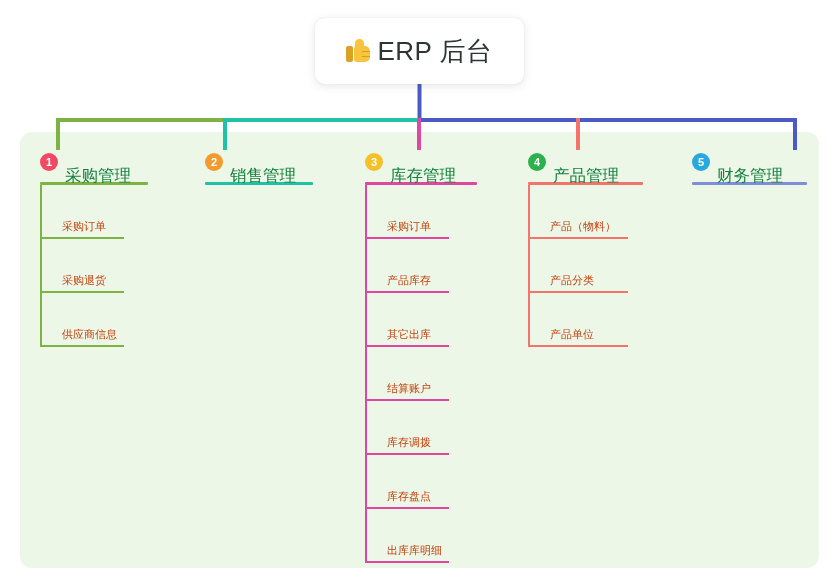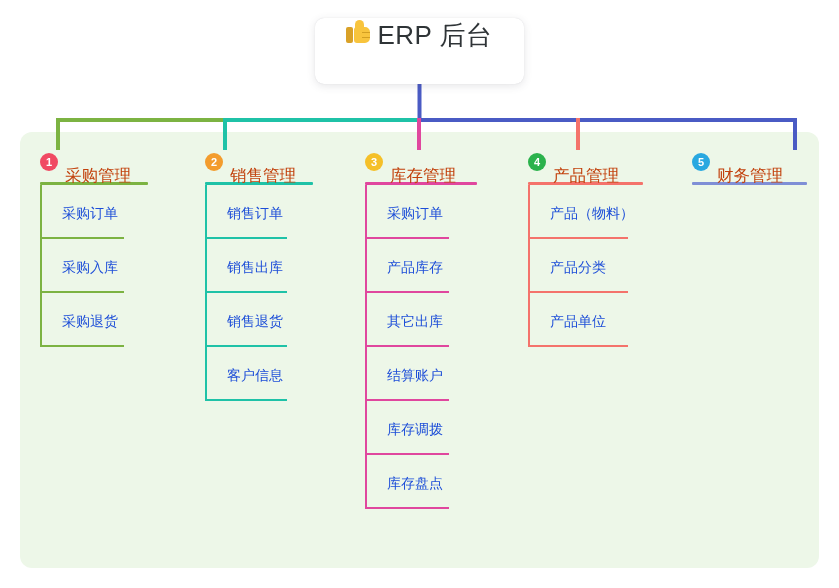--- a/index.html
+++ b/index.html
@@ -21,20 +21,21 @@
   #root-card {
     position: absolute;
     left: 315px;
     top: 18px;
     width: 209px;
     height: 66px;
     background: #ffffff;
     border-radius: 9px;
     box-shadow: 0 2px 8px rgba(60,60,80,0.13), 0 0 1px rgba(60,60,80,0.18);
     display: flex;
+    align-items: center;
     justify-content: center;
     gap: 6px;
     z-index: 6;
   }
   #root-card .thumb {
     font-size: 24px;
     line-height: 1;
     display: inline-block;
     position: relative;
     top: 1px;
@@ -134,21 +135,21 @@
     border-radius: 50%;
     color: #ffffff;
     font-size: 11px;
     line-height: 18px;
     text-align: center;
     font-weight: bold;
     flex: 0 0 auto;
   }
   .col-title {
     font-size: 16.5px;
-    color: #c2410c;
+    color: #15803d;
     margin-top: 28px;
   }
   .header-rule {
     height: 3px;
     border-radius: 1px;
     margin-top: 8px;
   }
   .items {
     position: relative;
     padding-left: 0;
@@ -161,23 +162,23 @@
     width: 2px;
   }
   .item {
     position: relative;
     height: 54px;
     box-sizing: border-box;
   }
   .item-label {
     position: absolute;
     left: 22px;
-    bottom: 16px;
-    font-size: 14px;
-    color: #1d4ed8;
+    bottom: 5px;
+    font-size: 11px;
+    color: #c2410c;
     white-space: nowrap;
   }
   .item-rule {
     position: absolute;
     left: 0;
     bottom: 0;
     height: 2px;
   }
 </style>
 </head>
@@ -217,54 +218,35 @@
         <span class="col-title">采购管理</span>
       </div>
       <div class="header-rule" style="width: 108px; background: rgb(124, 179, 66);"></div>
       <div class="items">
         <div class="spine" style="background: rgb(124, 179, 66);"></div>
         <div class="item">
           <span class="item-label">采购订单</span>
           <div class="item-rule" style="width: 84px; background: rgb(124, 179, 66);"></div>
         </div>
         <div class="item">
-          <span class="item-label">采购入库</span>
-          <div class="item-rule" style="width: 84px; background: rgb(124, 179, 66);"></div>
-        </div>
-        <div class="item">
           <span class="item-label">采购退货</span>
           <div class="item-rule" style="width: 84px; background: rgb(124, 179, 66);"></div>
         </div>
+        <div class="item">
+          <span class="item-label">供应商信息</span>
+          <div class="item-rule" style="width: 84px; background: rgb(124, 179, 66);"></div>
+        </div>
       </div>
     </div>
     <div class="column" style="left: 205px; top: 150px; width: 108px;">
       <div class="col-header">
         <span class="badge" style="background: rgb(243, 156, 45);">2</span>
         <span class="col-title">销售管理</span>
       </div>
       <div class="header-rule" style="width: 108px; background: rgb(31, 194, 167);"></div>
-      <div class="items">
-        <div class="spine" style="background: rgb(31, 194, 167);"></div>
-        <div class="item">
-          <span class="item-label">销售订单</span>
-          <div class="item-rule" style="width: 82px; background: rgb(31, 194, 167);"></div>
-        </div>
-        <div class="item">
-          <span class="item-label">销售出库</span>
-          <div class="item-rule" style="width: 82px; background: rgb(31, 194, 167);"></div>
-        </div>
-        <div class="item">
-          <span class="item-label">销售退货</span>
-          <div class="item-rule" style="width: 82px; background: rgb(31, 194, 167);"></div>
-        </div>
-        <div class="item">
-          <span class="item-label">客户信息</span>
-          <div class="item-rule" style="width: 82px; background: rgb(31, 194, 167);"></div>
-        </div>
-      </div>
     </div>
     <div class="column" style="left: 365px; top: 150px; width: 112px;">
       <div class="col-header">
         <span class="badge" style="background: rgb(245, 192, 40);">3</span>
         <span class="col-title">库存管理</span>
       </div>
       <div class="header-rule" style="width: 112px; background: rgb(224, 71, 158);"></div>
       <div class="items">
         <div class="spine" style="background: rgb(224, 71, 158);"></div>
         <div class="item">
@@ -284,20 +266,24 @@
           <div class="item-rule" style="width: 84px; background: rgb(224, 71, 158);"></div>
         </div>
         <div class="item">
           <span class="item-label">库存调拨</span>
           <div class="item-rule" style="width: 84px; background: rgb(224, 71, 158);"></div>
         </div>
         <div class="item">
           <span class="item-label">库存盘点</span>
           <div class="item-rule" style="width: 84px; background: rgb(224, 71, 158);"></div>
         </div>
+        <div class="item">
+          <span class="item-label">出库库明细</span>
+          <div class="item-rule" style="width: 84px; background: rgb(224, 71, 158);"></div>
+        </div>
       </div>
     </div>
     <div class="column" style="left: 528px; top: 150px; width: 112px;">
       <div class="col-header">
         <span class="badge" style="background: rgb(43, 178, 76);">4</span>
         <span class="col-title">产品管理</span>
       </div>
       <div class="header-rule" style="width: 115px; background: rgb(244, 115, 107);"></div>
       <div class="items">
         <div class="spine" style="background: rgb(244, 115, 107);"></div>

